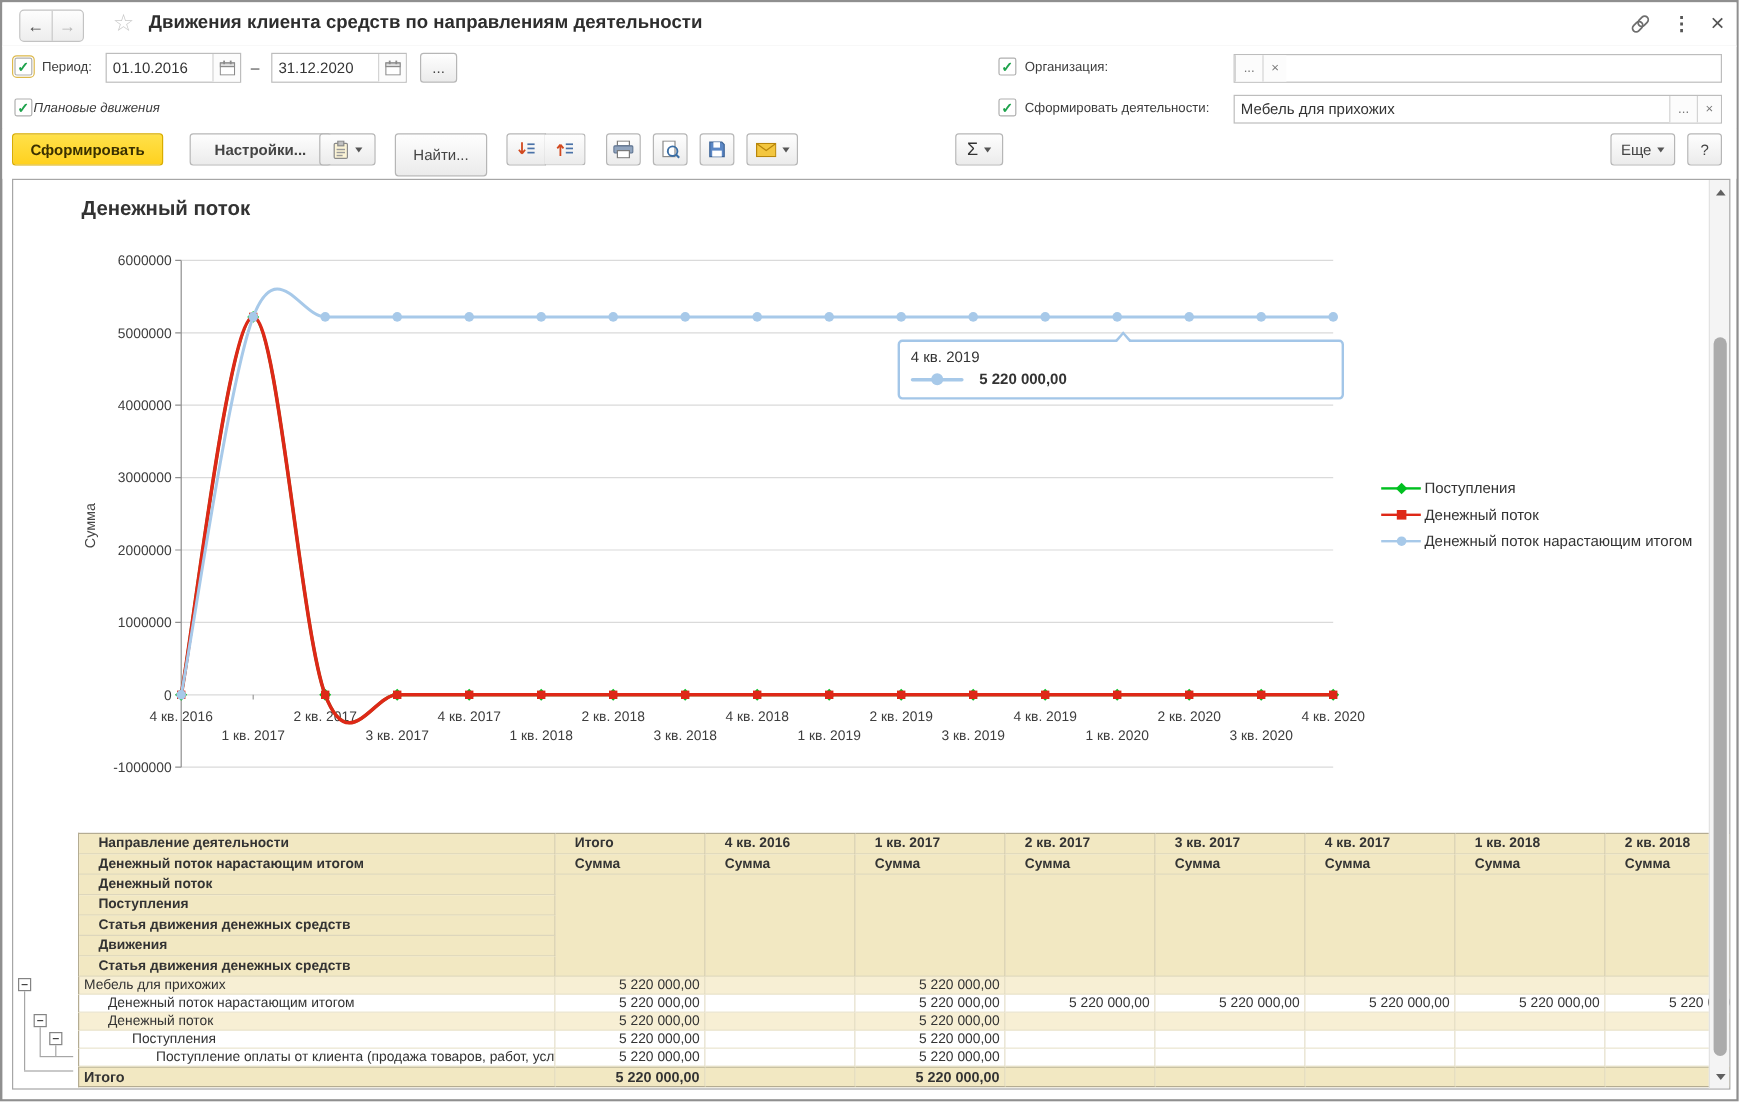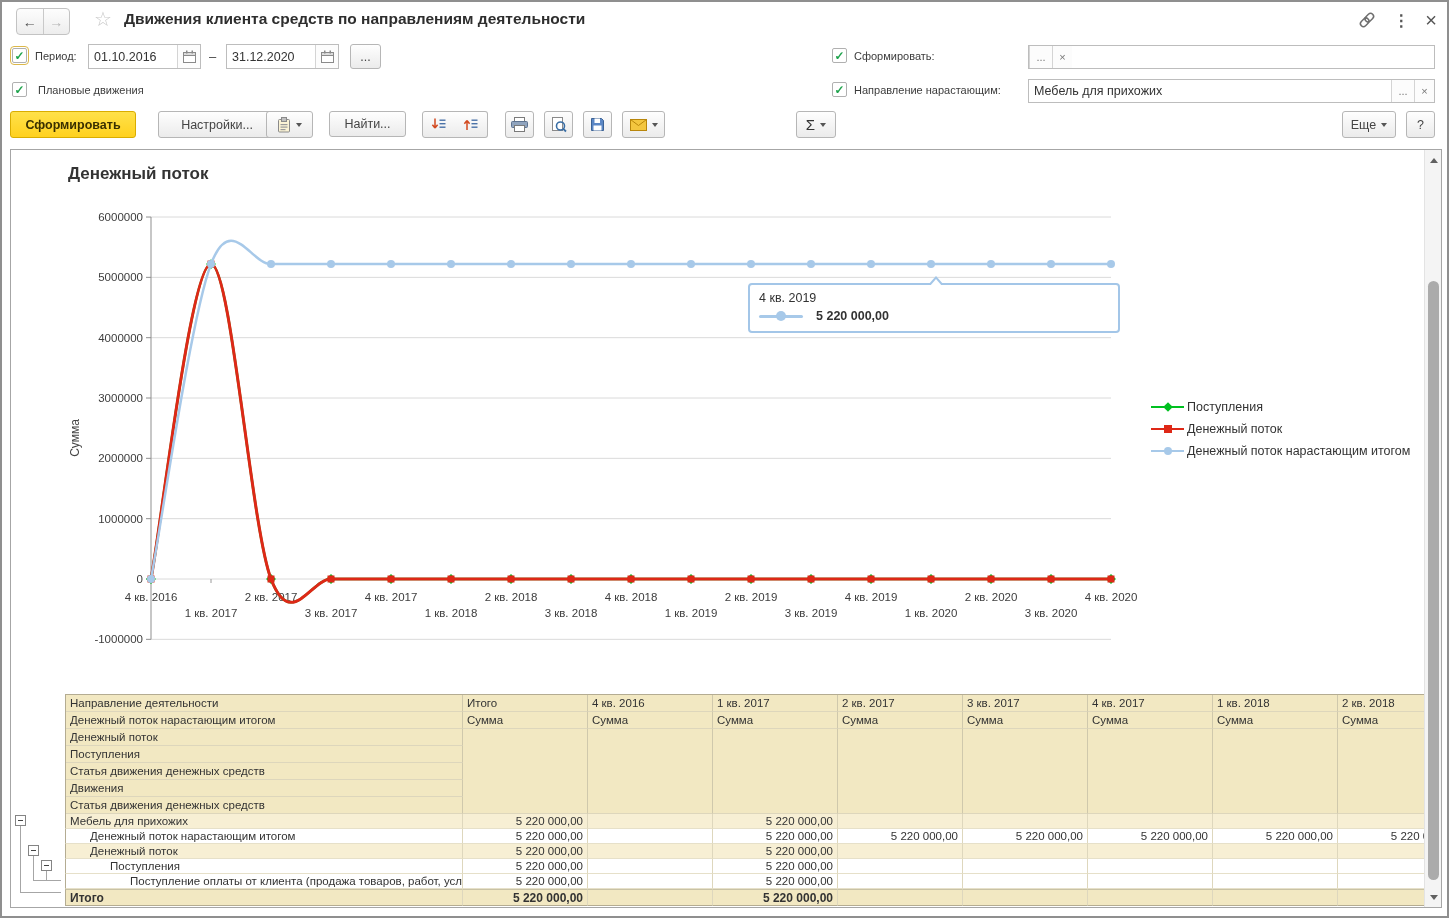--- a/index.html
+++ b/index.html
@@ -49,21 +49,21 @@
   .legend-item{display:flex;align-items:center;height:22px;font-size:12.5px;color:#333;white-space:nowrap;}
   .lg-sample{width:33px;height:2.5px;position:relative;margin-right:3px;flex:none;}
   .lg-marker{position:absolute;left:13px;top:-3px;width:8px;height:8px;}
   .lg-marker.circle{border-radius:50%;}
   .lg-marker.diamond{transform:rotate(45deg) scale(.85);}
   
   #report-table{position:absolute;left:0;top:544px;width:1460px;font-size:11.5px;color:#333;z-index:1;}
   .t-header{display:flex;}
   .t-gutter{width:54px;flex:none;}
   .t-labelcol{width:398px;flex:none;border-left:1px solid #b4ac92;border-top:1px solid #b4ac92;box-sizing:border-box;}
-  .t-hcell{height:17px;line-height:16px;padding:0 4px;background:#f2e8c2;border-right:1px solid #cfc8ac;border-bottom:1px solid #ddd6bc;box-sizing:border-box;white-space:nowrap;overflow:hidden;}
+  .t-hcell{height:17px;line-height:16px;padding:0 16px;background:#f2e8c2;border-right:1px solid #cfc8ac;border-bottom:1px solid #ddd6bc;box-sizing:border-box;white-space:nowrap;overflow:hidden;font-weight:bold;}
   .t-col{width:125px;flex:none;border-top:1px solid #b4ac92;box-sizing:border-box;}
   .t-hfill{height:85px;background:#f2e8c2;border-right:1px solid #cfc8ac;border-bottom:1px solid #ddd6bc;box-sizing:border-box;}
   .t-row{display:flex;height:15px;}
   .t-cell{box-sizing:border-box;border-right:1px solid #ded7bd;border-bottom:1px solid #e6e0c9;line-height:14px;white-space:nowrap;overflow:hidden;background:#fff;}
   .t-label{width:398px;flex:none;border-left:1px solid #b4ac92;padding-right:4px;}
   .t-num{width:125px;flex:none;text-align:right;padding:0 4px;}
   .t-row.group .t-cell{background:#f7efd4;}
   .t-row.total{height:17px;font-weight:bold;}
   .t-row.total .t-cell{background:#f2e8c2;line-height:16px;font-size:12px;border-top:1px solid #c9c2a4;border-bottom:1px solid #b4ac92;}
   
@@ -137,62 +137,62 @@
           </svg>
       </span>
     </div>
     <div class="btn" style="left:348px;top:6px;width:31px;height:25px;">
         <span>...</span>
       </div>
 
     <div class="cb" style="left:10px;top:44px;">
         <span>✓</span>
       </div>
-    <div class="flabel" style="left:36px;top:46px;">Плановые движения</div>
+    <div class="flabel" style="left:26px;top:46px;font-style:italic;">Плановые движения</div>
 
     <div class="cb" style="left:830px;top:10px;">
         <span>✓</span>
       </div>
-    <div class="flabel" style="left:852px;top:12px;">Сформировать:</div>
+    <div class="flabel" style="left:852px;top:12px;">Организация:</div>
     <div class="field" style="left:1026px;top:7px;width:407px;height:24px;">
       <span class="fbtn">...</span>
       <span class="fbtn" style="width:19px;">×</span>
     </div>
 
     <div class="cb" style="left:830px;top:44px;">
         <span>✓</span>
       </div>
-    <div class="flabel" style="left:852px;top:46px;">Направление нарастающим:</div>
+    <div class="flabel" style="left:852px;top:46px;">Сформировать деятельности:</div>
     <div class="field" style="left:1026px;top:41px;width:407px;height:24px;">
       <input readonly="" value="Мебель для прихожих" style="">
       <span class="fbtn">...</span>
       <span class="fbtn" style="width:19px;">×</span>
     </div>
   </div>
 
   <div class="toolbar">
     <div class="btn btn-yellow" style="left:8px;top:4px;width:126px;height:27px;">
         <span>Сформировать</span>
       </div>
-    <div class="btn" style="left:156px;top:4px;width:118px;height:27px;">
+    <div class="btn" style="left:156px;top:4px;width:118px;height:27px;font-weight:bold;">
         <span>Настройки...</span>
       </div>
     <div class="btn" style="left:264px;top:4px;width:47px;height:27px;">
       <span class="icon">
         <svg width="14" height="16" viewBox="0 0 14 16">
             <rect x="1.5" y="2.5" width="11" height="12.5" rx="1" fill="#fbf3d5" stroke="#8a8a8a"></rect>
             <rect x="4.5" y="0.5" width="5" height="4" fill="#c0c0c0" stroke="#8a8a8a"></rect>
             <rect x="3.5" y="7" width="7" height="1.2" fill="#9a9a9a"></rect>
             <rect x="3.5" y="9.5" width="7" height="1.2" fill="#9a9a9a"></rect>
             <rect x="3.5" y="12" width="5" height="1.2" fill="#9a9a9a"></rect>
           </svg>
       </span>
         <span class="caret"></span>
     </div>
-    <div class="btn" style="left:327px;top:4px;width:77px;height:26px;">
+    <div class="btn" style="left:327px;top:4px;width:77px;height:36px;">
         <span>Найти...</span>
       </div>
     <div class="btn" style="left:420px;top:4px;width:33px;height:27px;border-radius:3px 0 0 3px;">
       <span class="icon">
         <svg width="16" height="15" viewBox="0 0 16 15">
             <path d="M4 1.5 v9.5 M4 11 l-2.6-3.2 M4 11 l2.6-3.2" stroke="#d2491f" stroke-width="1.5" fill="none"></path>
             <rect x="8.5" y="2.5" width="6" height="1.4" fill="#4a72a8"></rect>
             <rect x="8.5" y="6" width="6" height="1.4" fill="#4a72a8"></rect>
             <rect x="8.5" y="9.5" width="6" height="1.4" fill="#4a72a8"></rect>
           </svg>

